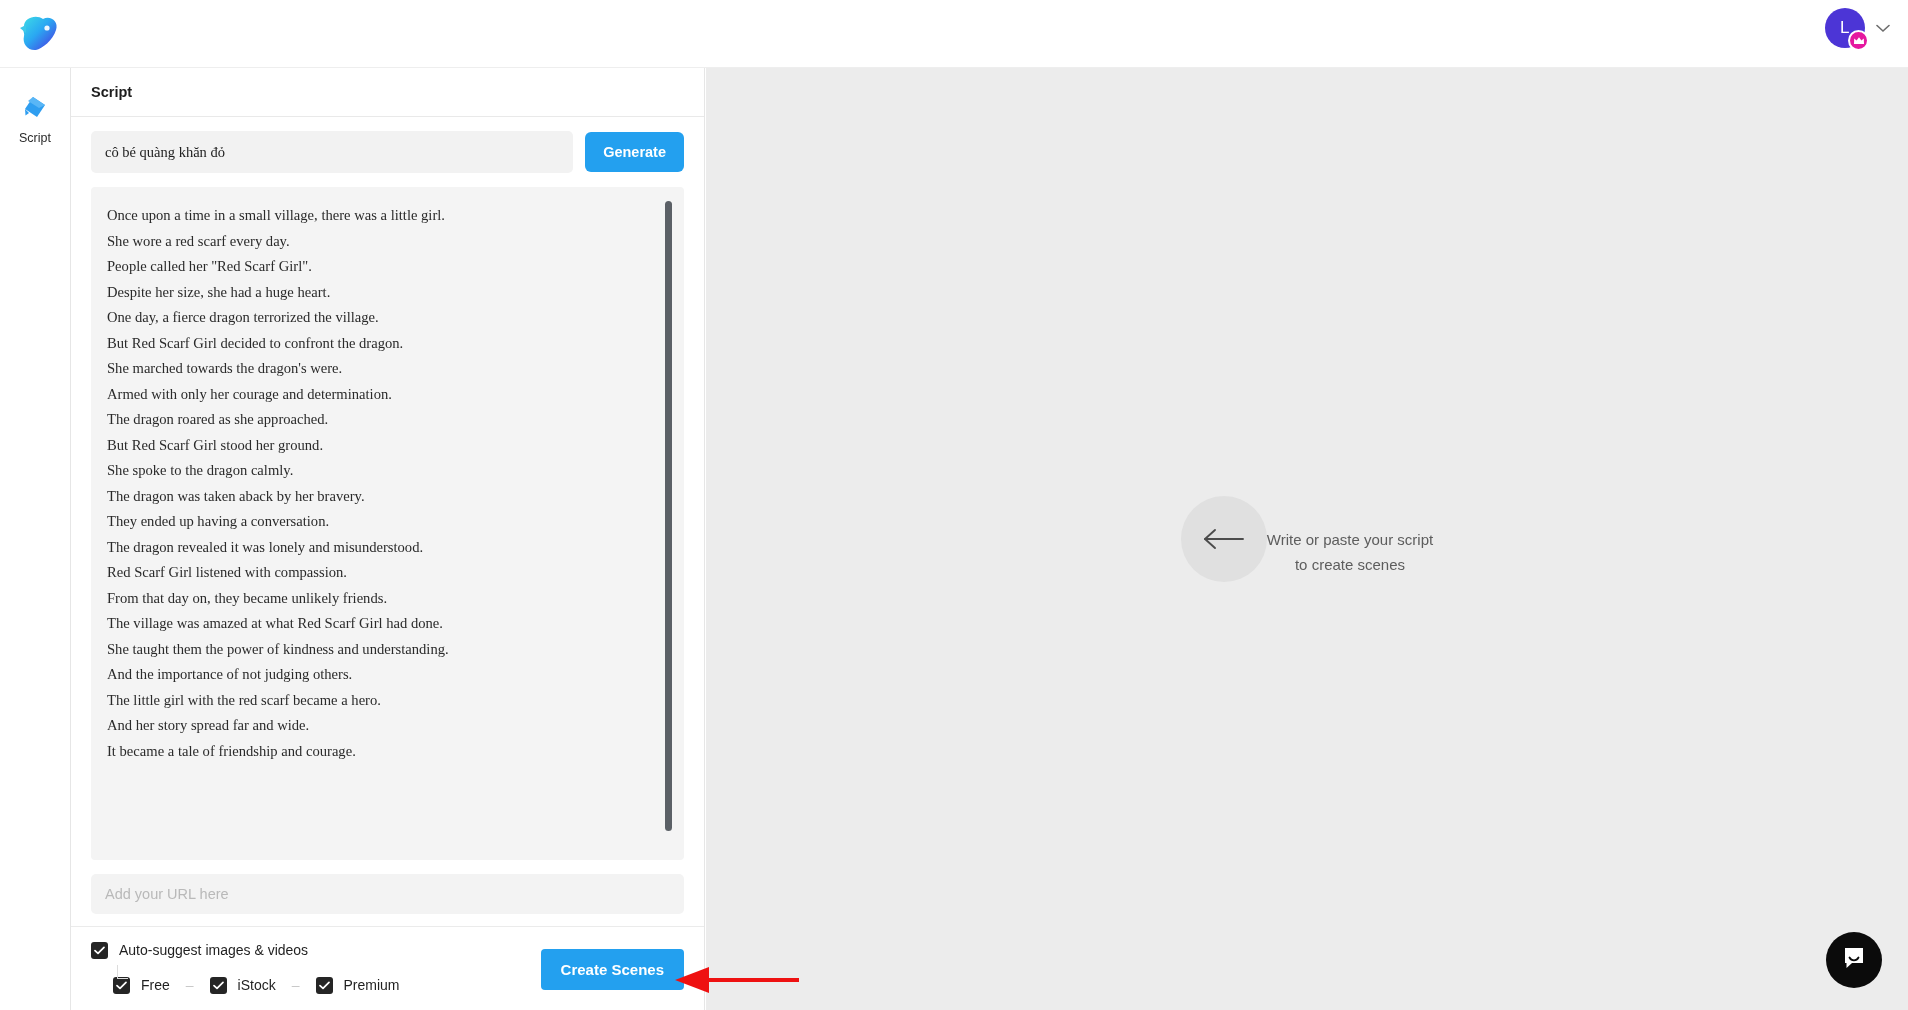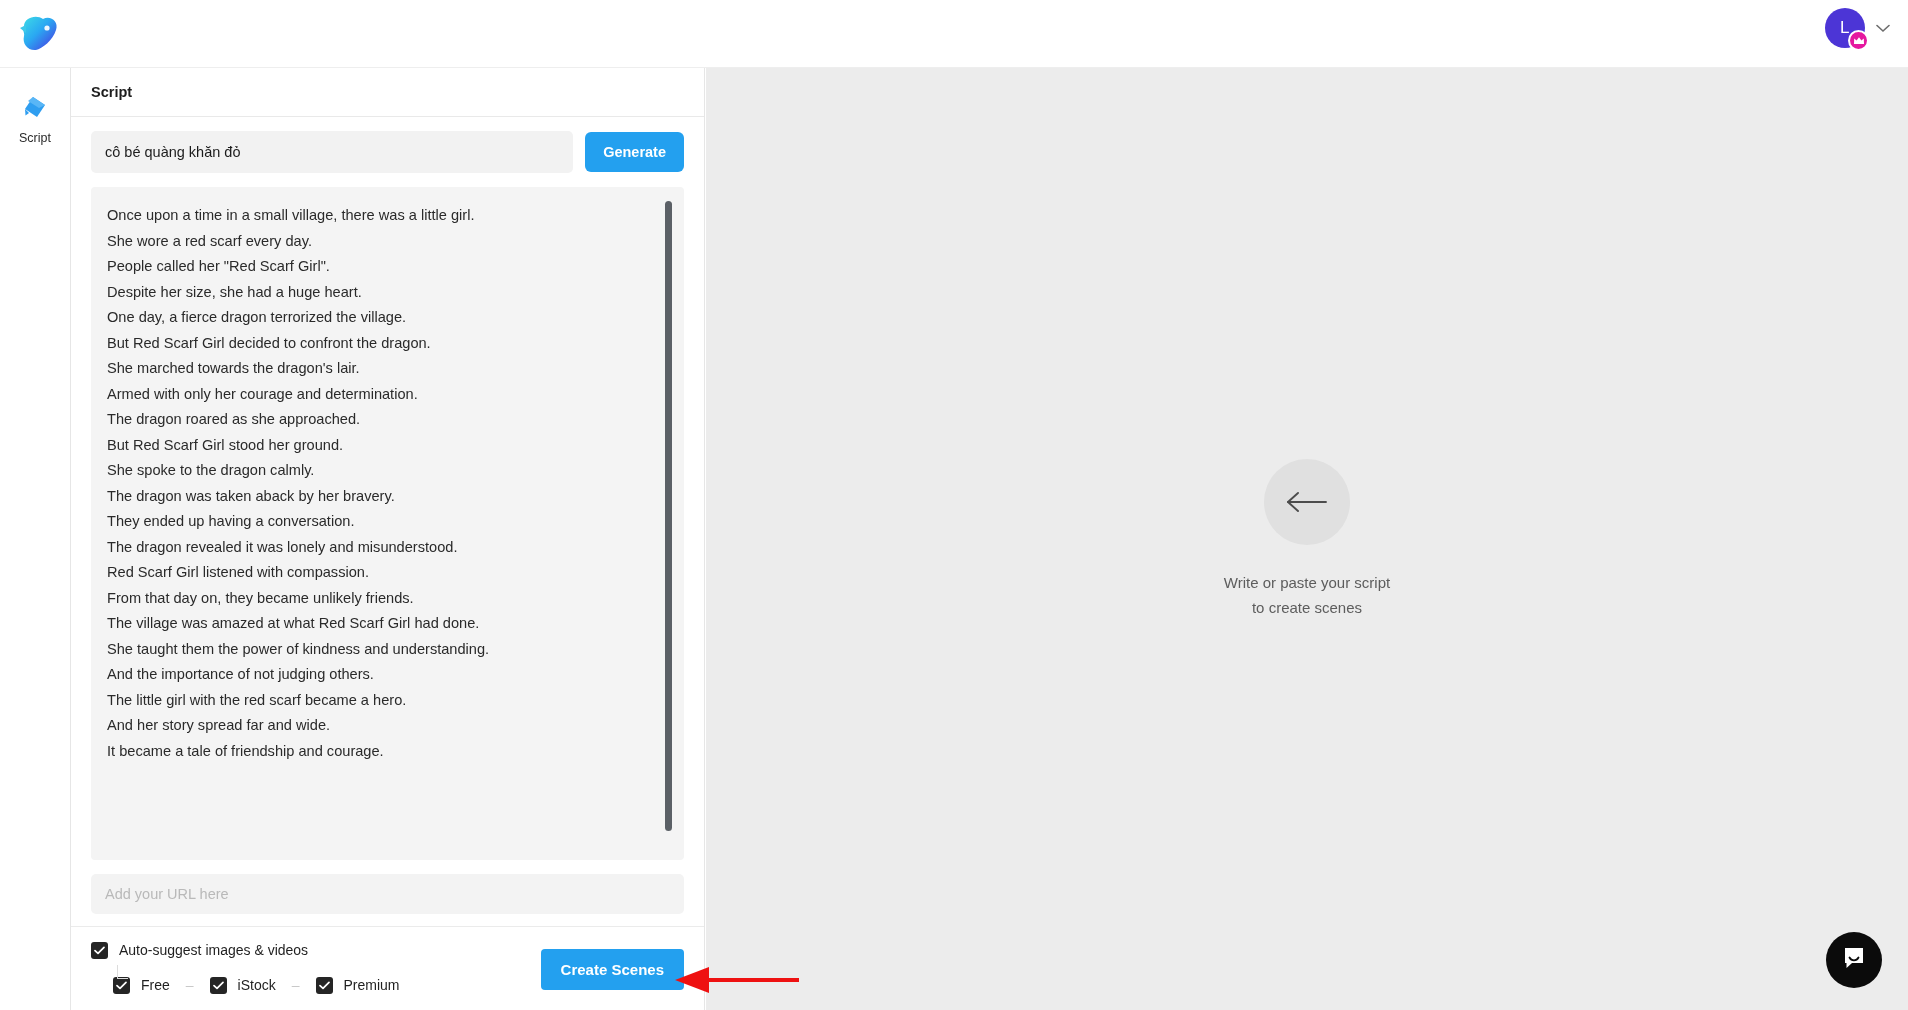--- a/index.html
+++ b/index.html
@@ -62,32 +62,32 @@
   }
   .panel-title { font-size: 14.5px; font-weight: bold; color: #1d1d1d; }
 
   .prompt-row {
     display: flex; align-items: center; gap: 12px;
     padding: 14px 20px 10px 20px;
   }
   .prompt-input {
     flex: 1; height: 42px; background: #f2f2f2; border: none; border-radius: 5px;
     padding: 0 14px; font-size: 14.5px; color: #1c1c1c;
-    font-family: Liberation Sans, sans-serif;
+    font-family: Liberation Serif, serif;
   }
   .prompt-input::placeholder { color: #b4b4b4; }
   .btn-generate {
     height: 40px; padding: 0 18px; border: none; border-radius: 6px;
     background: #23a0ef; color: #ffffff; font-size: 14.5px; font-weight: bold;
     font-family: "Liberation Sans", sans-serif; cursor: pointer;
   }
 
   .script-box {
     position: relative; margin: 4px 20px 0 20px; height: 673px;
-    background: #f4f4f4; border-radius: 4px; overflow: hidden;
+    background: #f4f4f4; border-radius: 4px; overflow: hidden; font-family: Liberation Serif, serif;
   }
   .script-inner {
     padding: 16px 24px 0 16px; height: 673px; overflow: hidden;
   }
   .script-line {
     font-size: 14.6px; line-height: 25.5px; color: #2a2a2a; white-space: nowrap;
   }
   .scroll-track {
     position: absolute; right: 6px; top: 6px; width: 7px; height: 661px;
     background: transparent;
@@ -128,21 +128,21 @@
     height: 41px; padding: 0 20px; border: none; border-radius: 4px;
     background: #23a0ef; color: #ffffff; font-size: 15px; font-weight: bold;
     font-family: "Liberation Sans", sans-serif; cursor: pointer;
   }
 
   
   .stage {
     position: absolute; top: 68px; left: 706px; width: 1202px; height: 942px;
     background: #ececec; display: flex; align-items: center; justify-content: center;
   }
-  .empty { display: flex; flex-direction: column; align-items: center; gap: 0; }
+  .empty { display: flex; flex-direction: row; align-items: center; gap: 0; }
   .empty-circle {
     width: 86px; height: 86px; border-radius: 50%; background: #e0e0e0;
     display: flex; align-items: center; justify-content: center;
   }
   .empty-text { margin-top: 25px; text-align: center; }
   .empty-text div { font-size: 15px; color: #5d5d5d; line-height: 25px; }
 
   
   .annot { position: absolute; left: 673px; top: 965px; width: 130px; height: 30px; }
 
@@ -216,21 +216,21 @@
     </div>
 
     <div class="script-box">
       <div class="script-inner" id="script-inner">
           <div class="script-line">Once upon a time in a small village, there was a little girl.</div>
           <div class="script-line">She wore a red scarf every day.</div>
           <div class="script-line">People called her "Red Scarf Girl".</div>
           <div class="script-line">Despite her size, she had a huge heart.</div>
           <div class="script-line">One day, a fierce dragon terrorized the village.</div>
           <div class="script-line">But Red Scarf Girl decided to confront the dragon.</div>
-          <div class="script-line">She marched towards the dragon's lair.</div>
+          <div class="script-line">She marched towards the dragon's were.</div>
           <div class="script-line">Armed with only her courage and determination.</div>
           <div class="script-line">The dragon roared as she approached.</div>
           <div class="script-line">But Red Scarf Girl stood her ground.</div>
           <div class="script-line">She spoke to the dragon calmly.</div>
           <div class="script-line">The dragon was taken aback by her bravery.</div>
           <div class="script-line">They ended up having a conversation.</div>
           <div class="script-line">The dragon revealed it was lonely and misunderstood.</div>
           <div class="script-line">Red Scarf Girl listened with compassion.</div>
           <div class="script-line">From that day on, they became unlikely friends.</div>
           <div class="script-line">The village was amazed at what Red Scarf Girl had done.</div>

